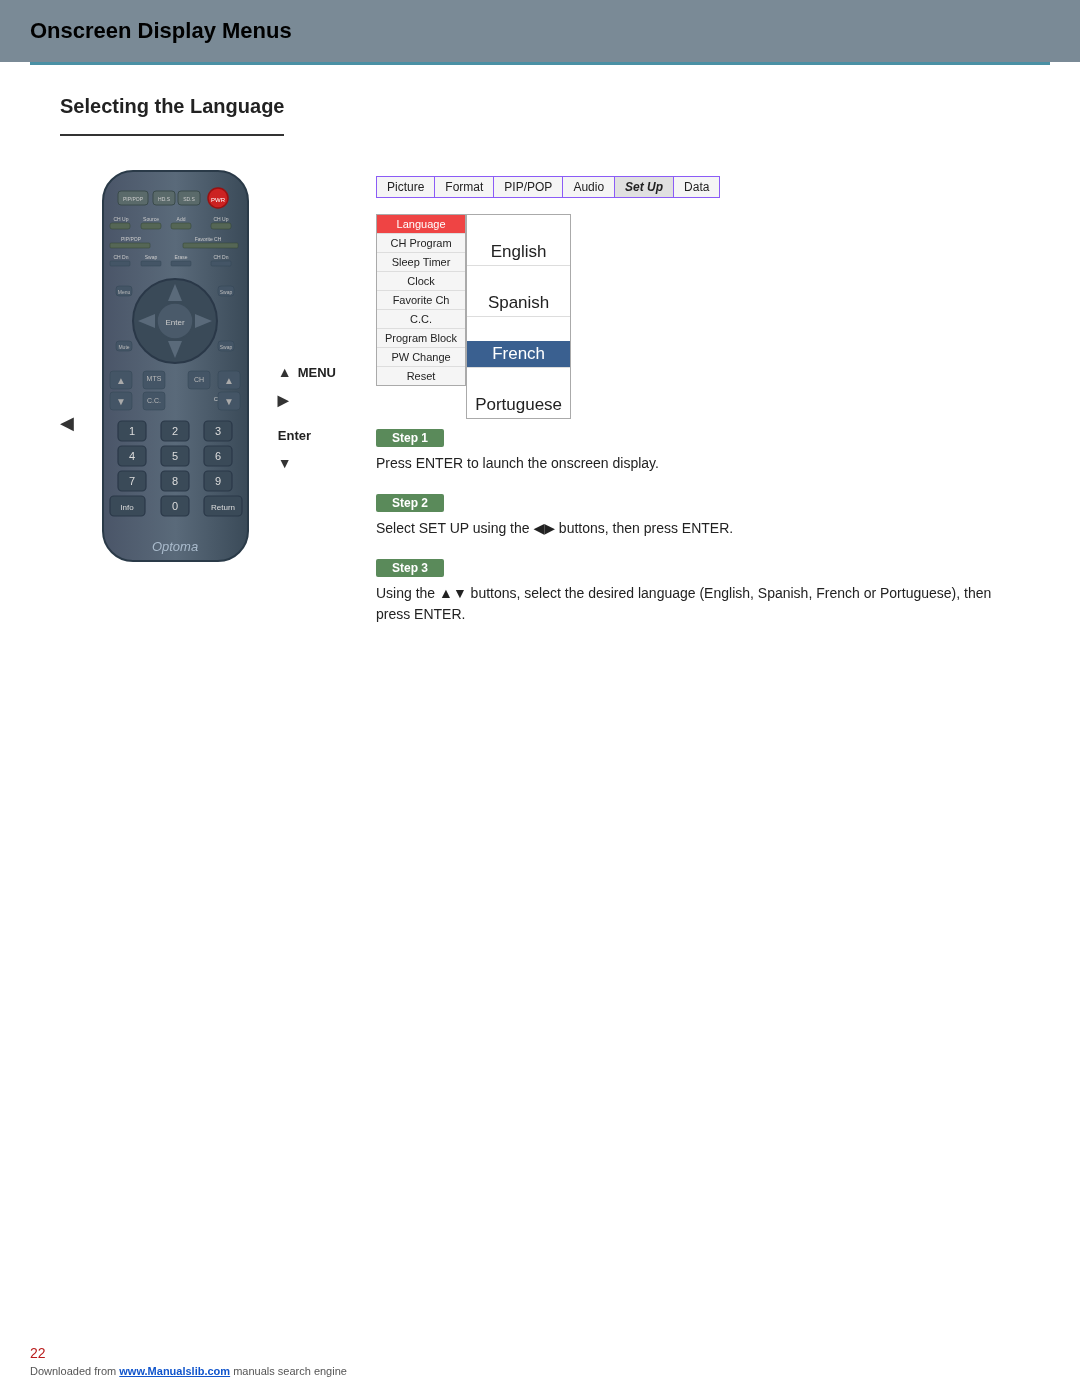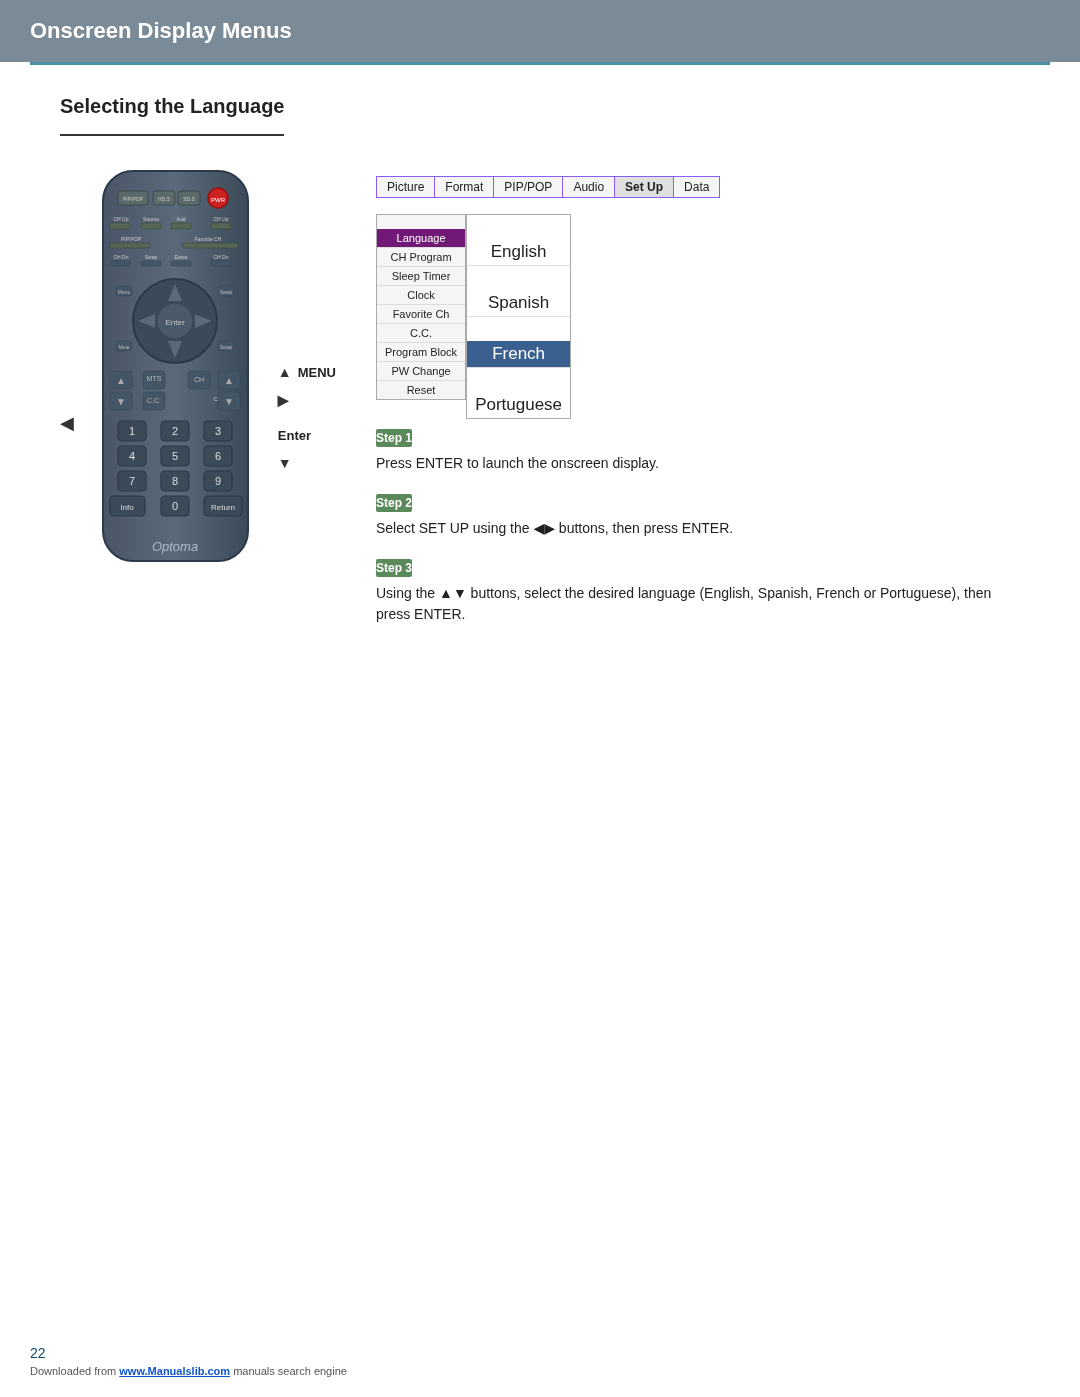--- a/index.html
+++ b/index.html
@@ -13,21 +13,21 @@
       position: relative;
     }
 
     
     .header-bar {
       background: #7a8a96;
       padding: 18px 30px;
       margin-bottom: 0;
     }
     .header-title {
-      color: #ffffff;
+      color: #000000;
       font-size: 22px;
       font-weight: bold;
     }
     .header-line {
       height: 3px;
       background: #4a90a4;
       width: calc(100% - 60px);
       margin: 0 30px;
     }
 
@@ -99,20 +99,21 @@
     .osd-menu-table td {
       border: 1px solid #8b5cf6;
       padding: 3px 10px;
       background: #f5f5f5;
       text-align: center;
       font-size: 12px;
     }
     .osd-menu-table td.active-tab {
       background: #e0e0e0;
       font-weight: bold;
+      font-style: italic;
     }
 
     .osd-main-area {
       display: flex;
       flex-direction: row;
       align-items: flex-start;
       margin-top: 0;
     }
     .osd-setup-col {
       border: 1px solid #aaa;
@@ -120,23 +121,22 @@
       min-width: 90px;
     }
     .osd-setup-col div {
       padding: 3px 8px;
       font-size: 11px;
       border-bottom: 1px solid #ddd;
       text-align: center;
     }
     .osd-setup-col div:last-child { border-bottom: none; }
     .osd-setup-col div.highlighted {
-      background: #701a75;
+      background: #ef4444;
       color: #fff;
-      margin-top: 14px;
     }
 
     .osd-language-col {
       border: 1px solid #aaa;
       background: #fff;
       min-width: 80px;
     }
     .osd-language-col div {
       padding: 3px 8px;
       font-size: 17px;
@@ -156,21 +156,21 @@
     }
     .step-block {
       margin-bottom: 20px;
     }
     .step-label {
       display: inline-block;
       background: #5a8a5a;
       color: #fff;
       font-size: 12px;
       font-weight: bold;
-      padding: 2px 0;
+      padding: 2px 16px;
       border-radius: 2px;
       margin-bottom: 6px;
     }
     .step-text {
       font-size: 14px;
       color: #222;
       line-height: 1.5;
     }
 
     
@@ -179,21 +179,21 @@
       bottom: 20px;
       left: 0;
       right: 0;
       padding: 0 30px;
       display: flex;
       flex-direction: column;
       align-items: flex-start;
     }
     .page-number {
       font-size: 14px;
-      color: #0c4a6e;
+      color: #b91c1c;
       margin-bottom: 4px;
     }
     .footer-text {
       font-size: 11px;
       color: #555;
     }
     .footer-link {
       color: #1155cc;
       text-decoration: underline;
       font-weight: bold;

